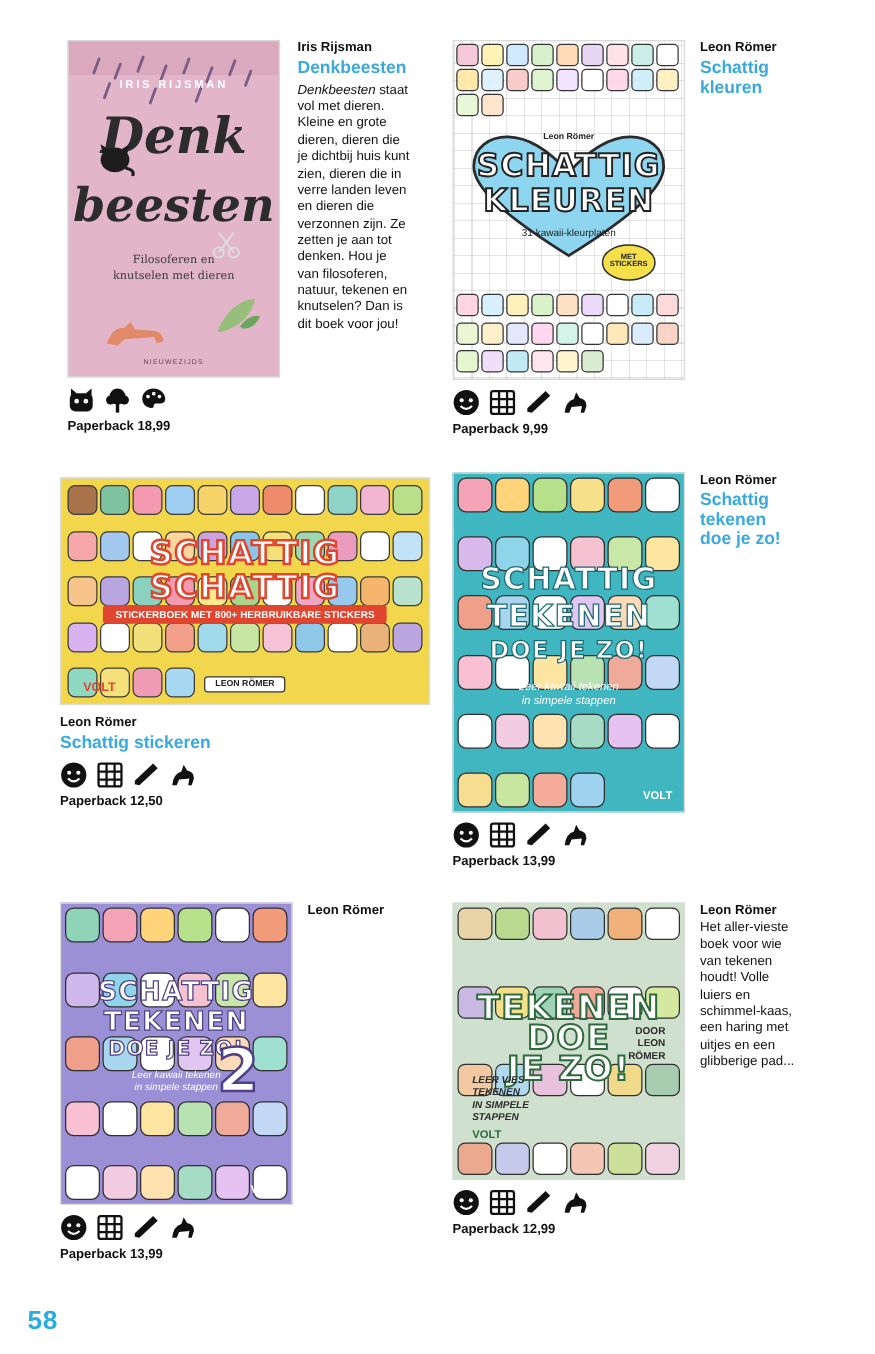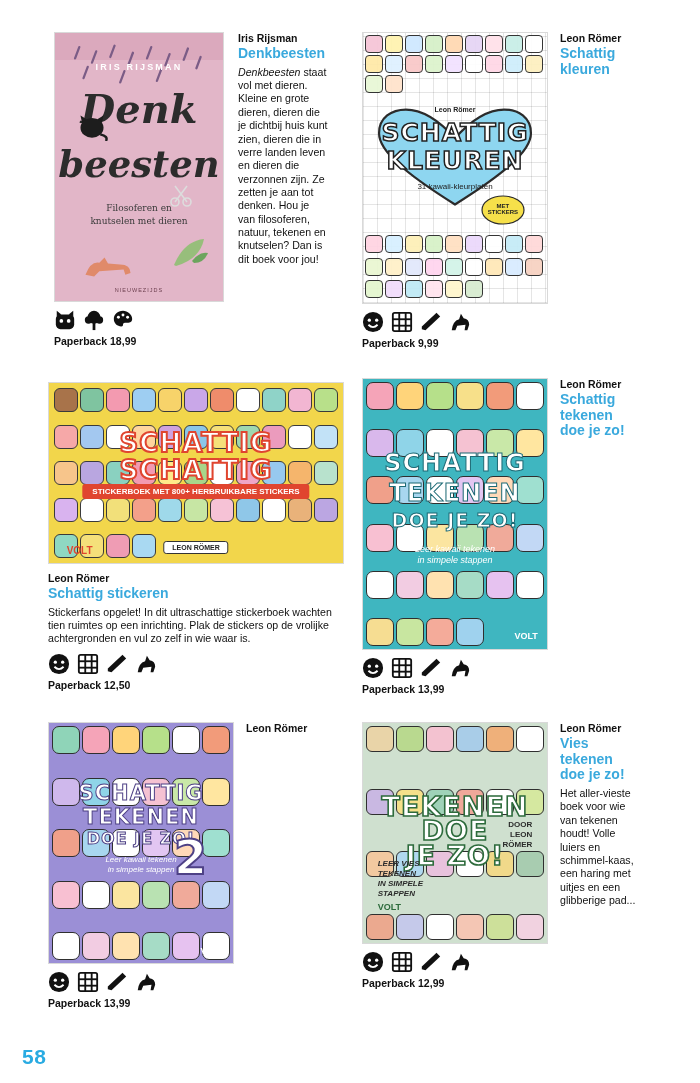--- a/index.html
+++ b/index.html
@@ -547,21 +547,20 @@
       </div>
       <div class="s-title">SCHATTIG</div>
       <div class="s-title2">SCHATTIG</div>
       <div class="s-ribbon">STICKERBOEK MET 800+ HERBRUIKBARE STICKERS</div>
       <div class="s-volt">VOLT</div>
       <div class="s-author">LEON RÖMER</div>
     </div>
     <div style="margin-top:8px; width:296px;">
       <div class="author">Leon Römer</div>
       <div class="title">Schattig stickeren</div>
-      <p class="blurb">Stickerfans opgelet! In dit ultraschattige stickerboek wachten tien ruimtes op een inrichting. Plak de stickers op de vrolijke achtergronden en vul zo zelf in wie waar is.</p>
     </div>
     <div class="icons-row">
       <svg class="ico" viewBox="0 0 24 24">
           <circle cx="12" cy="12" r="11" fill="#111"></circle>
           <circle cx="8" cy="10" r="1.8" fill="#fff"></circle>
           <circle cx="16" cy="10" r="1.8" fill="#fff"></circle>
           <path d="M7 15 q5 5 10 0" stroke="#fff" stroke-width="2" fill="none"></path>
         </svg>
       <svg class="ico" viewBox="0 0 24 24">
           <rect x="2" y="2" width="20" height="20" rx="2" fill="none" stroke="#111" stroke-width="2"></rect>
@@ -762,21 +761,20 @@
 LEON
 RÖMER</div>
         <div class="v-sub" style="white-space:pre-line;">LEER VIES
 TEKENEN
 IN SIMPELE
 STAPPEN</div>
         <div class="v-volt">VOLT</div>
       </div>
       <div class="text-col" style="width:90px; padding-left:12px;">
         <div class="author">Leon Römer</div>
-        <div class="title">Vies tekenen doe je zo!</div>
         <p class="blurb">Het aller-vieste boek voor wie van tekenen houdt! Volle luiers en schimmel-kaas, een haring met uitjes en een glibberige pad...</p>
       </div>
     </div>
     <div class="icons-row">
       <svg class="ico" viewBox="0 0 24 24">
           <circle cx="12" cy="12" r="11" fill="#111"></circle>
           <circle cx="8" cy="10" r="1.8" fill="#fff"></circle>
           <circle cx="16" cy="10" r="1.8" fill="#fff"></circle>
           <path d="M7 15 q5 5 10 0" stroke="#fff" stroke-width="2" fill="none"></path>
         </svg>

